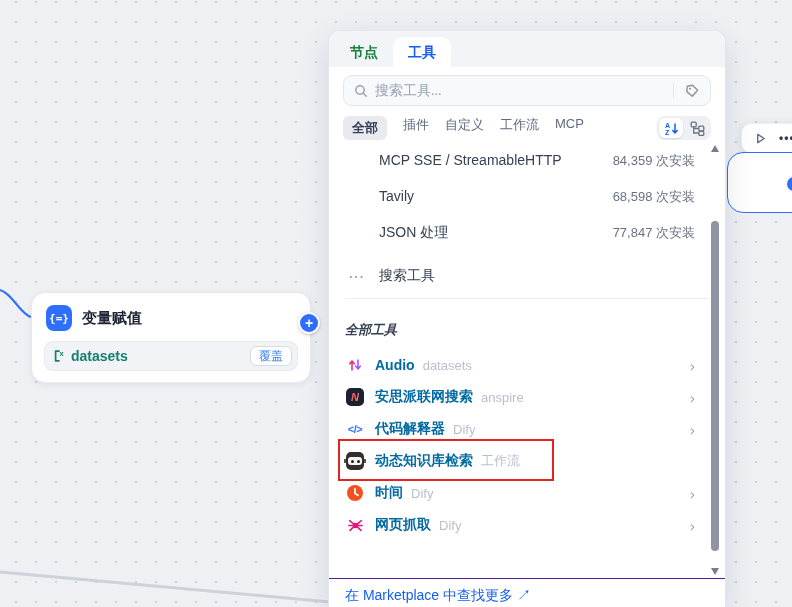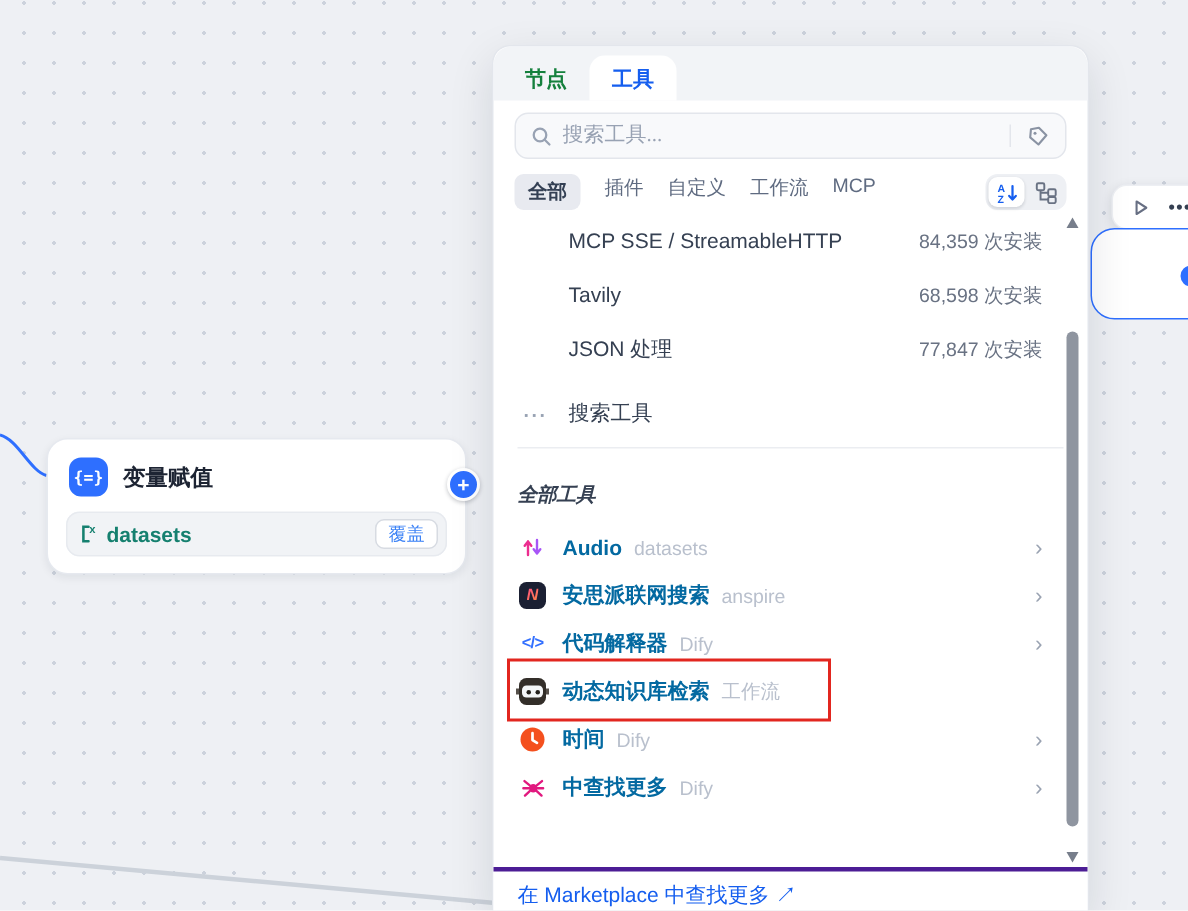--- a/index.html
+++ b/index.html
@@ -81,21 +81,21 @@
   .tools-list { position:relative; }
   .prow { height:32px; display:flex; align-items:center; padding:0 30px 0 16px; cursor:pointer; }
   .picon { width:20px; height:20px; display:flex; align-items:center; justify-content:center; }
   .pname { margin-left:10px; font-size:14px; font-weight:600; color:#0369a1; }
   .porg { margin-left:8px; font-size:13px; color:#b9c0cd; }
   .chev { margin-left:auto; color:#9aa3b2; font-size:15px; line-height:1; }
   .redbox { position:absolute; left:9px; top:90px; width:216px; height:42px;
     border:2px solid var(--red); pointer-events:none; }
 
   .pfooter { position:absolute; left:0; right:0; bottom:0; height:29px; background:#fff;
-    border-top:3px solid #4c1d95; padding:7px 16px; }
+    border-top:1px solid #4c1d95; padding:7px 16px; }
   .pfooter a { font-size:14px; color:var(--accent); text-decoration:none; cursor:pointer; }
 
   
   .sbar { position:absolute; right:3px; top:112px; width:13px; height:434px; }
   .sarrow { position:absolute; left:2px; width:0; height:0; border-left:4.5px solid transparent;
     border-right:4.5px solid transparent; cursor:pointer; }
   .sarrow.up { top:2px; border-bottom:7px solid #777e8b; }
   .sarrow.down { bottom:2px; border-top:7px solid #777e8b; }
   .sthumb { position:absolute; left:2px; top:78px; width:8px; height:330px;
     background:#8f95a0; border-radius:4px; cursor:grab; }
@@ -277,21 +277,21 @@
       <span class="chev">›</span>
     </div>
 
     <div class="prow">
       <span class="picon">
         <svg width="17" height="17" viewBox="0 0 16 16">
           <circle cx="8" cy="8" r="2.6" fill="#e1197f"></circle>
           <path d="M5.8 6.2 L2.5 3.5 M5.5 8 H1.8 M5.8 9.8 L2.8 12.6 M10.2 6.2 L13.5 3.5 M10.5 8 H14.2 M10.2 9.8 L13.2 12.6" fill="none" stroke="#e1197f" stroke-width="1.5" stroke-linecap="round"></path>
         </svg>
       </span>
-      <span class="pname">中查找更多</span>
+      <span class="pname">网页抓取</span>
       <span class="porg">Dify</span>
       <span class="chev">›</span>
     </div>
 
     <div class="redbox"></div>
   </div>
 
   <div class="pfooter">
     <a>在 Marketplace 中查找更多 ↗</a>
   </div>

